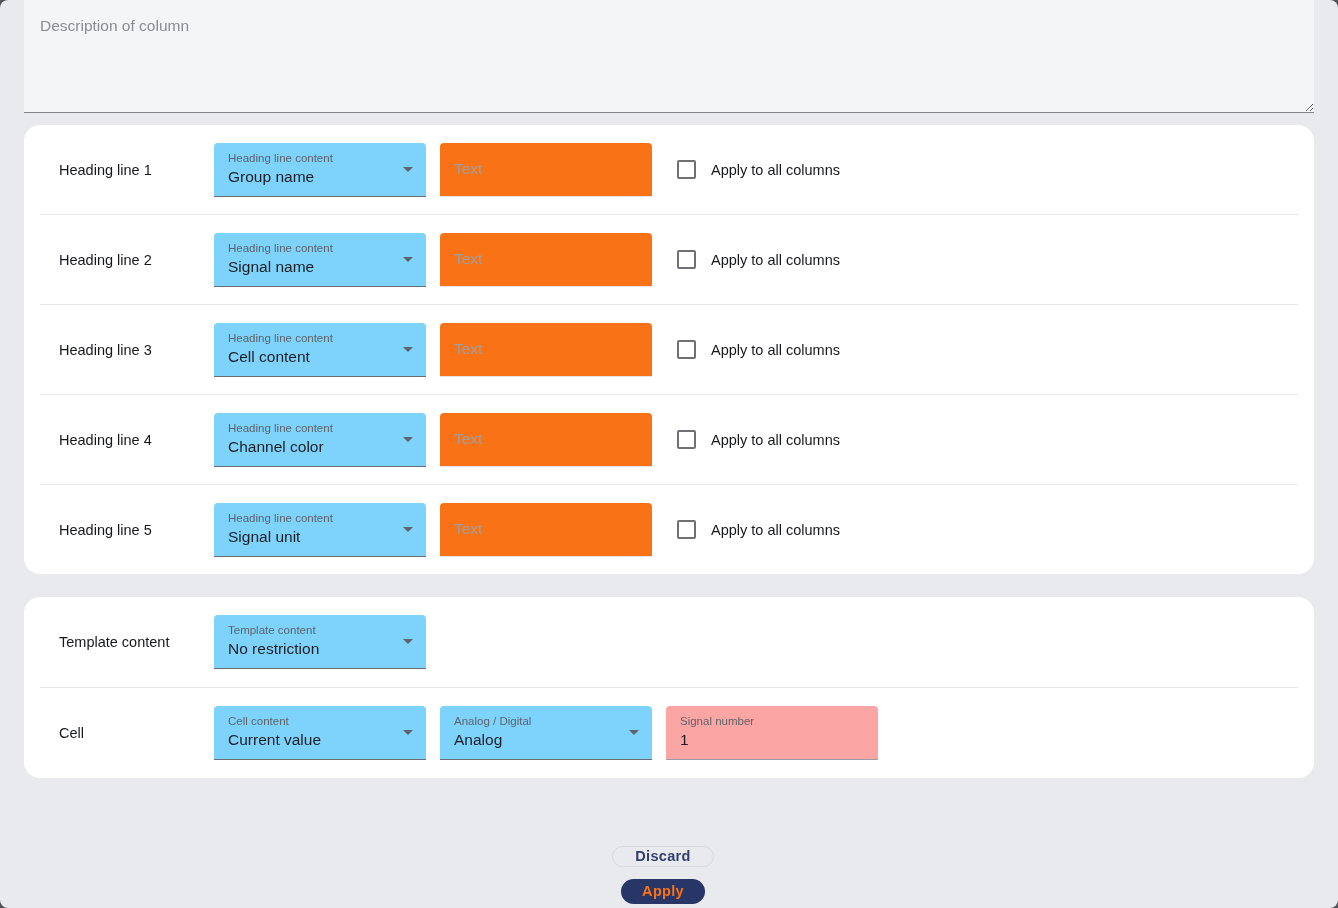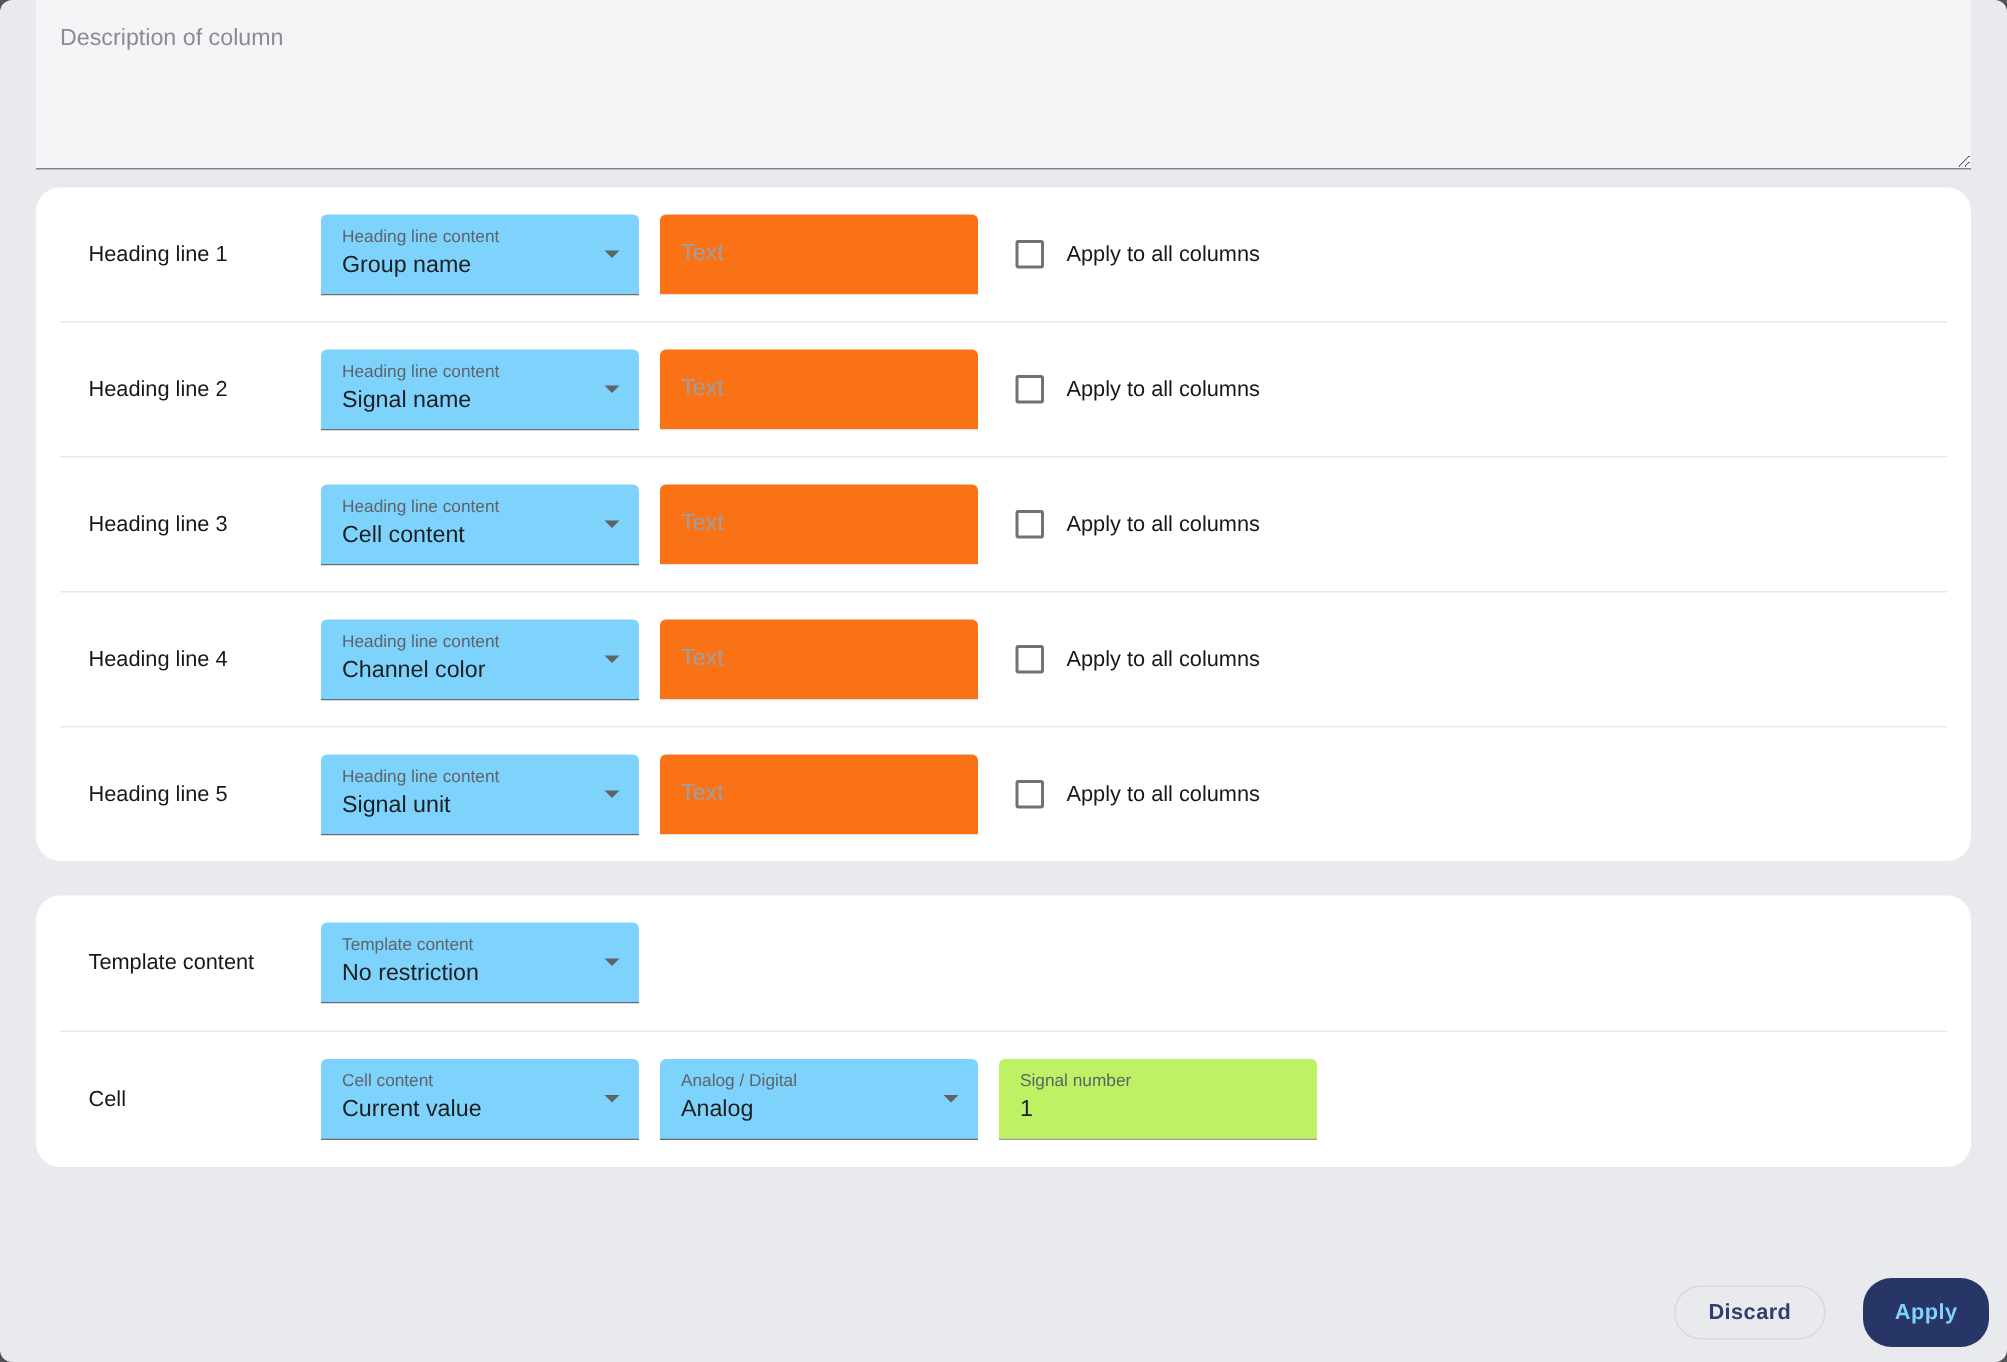--- a/index.html
+++ b/index.html
@@ -81,51 +81,51 @@
   .checkbox-group { display:flex; align-items:center; margin-left:25px; cursor:pointer; }
   .checkbox {
     width:19px; height:19px;
     border:2px solid #6f7176; border-radius:2px;
     background:transparent; flex-shrink:0;
   }
   .checkbox-label { margin-left:15px; font-size:14.5px; color:#17181c; }
 
   .filled-field {
     width:212px; height:54px;
-    background:#bef264;
+    background:#fca5a5;
     border-radius:4px 4px 0 0;
     border-bottom:1.5px solid #9b9da3;
     padding:8px 14px 0;
     margin-right:14px; flex-shrink:0;
   }
   .filled-field input {
     display:block; width:100%;
     border:none; background:transparent; outline:none;
     font-family:inherit; font-size:15.5px; color:#1d1e22;
     margin-top:3px; padding:0;
   }
 
   .footer {
     position:absolute; left:0; right:0; bottom:0;
     height:72px;
     display:flex; justify-content:flex-end; align-items:center;
-    gap:25px; padding:10px 12px 4px 0;
+    gap:12px; padding:10px 12px 4px 0;flex-direction:column;
   }
   .btn-discard {
     height:36px; padding:0 22px;
     border-radius:18px;
     border:1px solid #d6d8dd;
     background:transparent;
     color:#323f6e; font-weight:700; font-size:14.5px;
     font-family:inherit; cursor:pointer; letter-spacing:.3px;
   }
   .btn-apply {
     height:46px; padding:0 21px;
     border-radius:19px; border:none;
-    background:#273667; color:#7dd3fc;
+    background:#273667; color:#f97316;
     font-weight:700; font-size:14.5px;
     font-family:inherit; cursor:pointer; letter-spacing:.3px;
   }
 </style>
 </head>
 <body>
 
 <div class="dialog">
 
 

